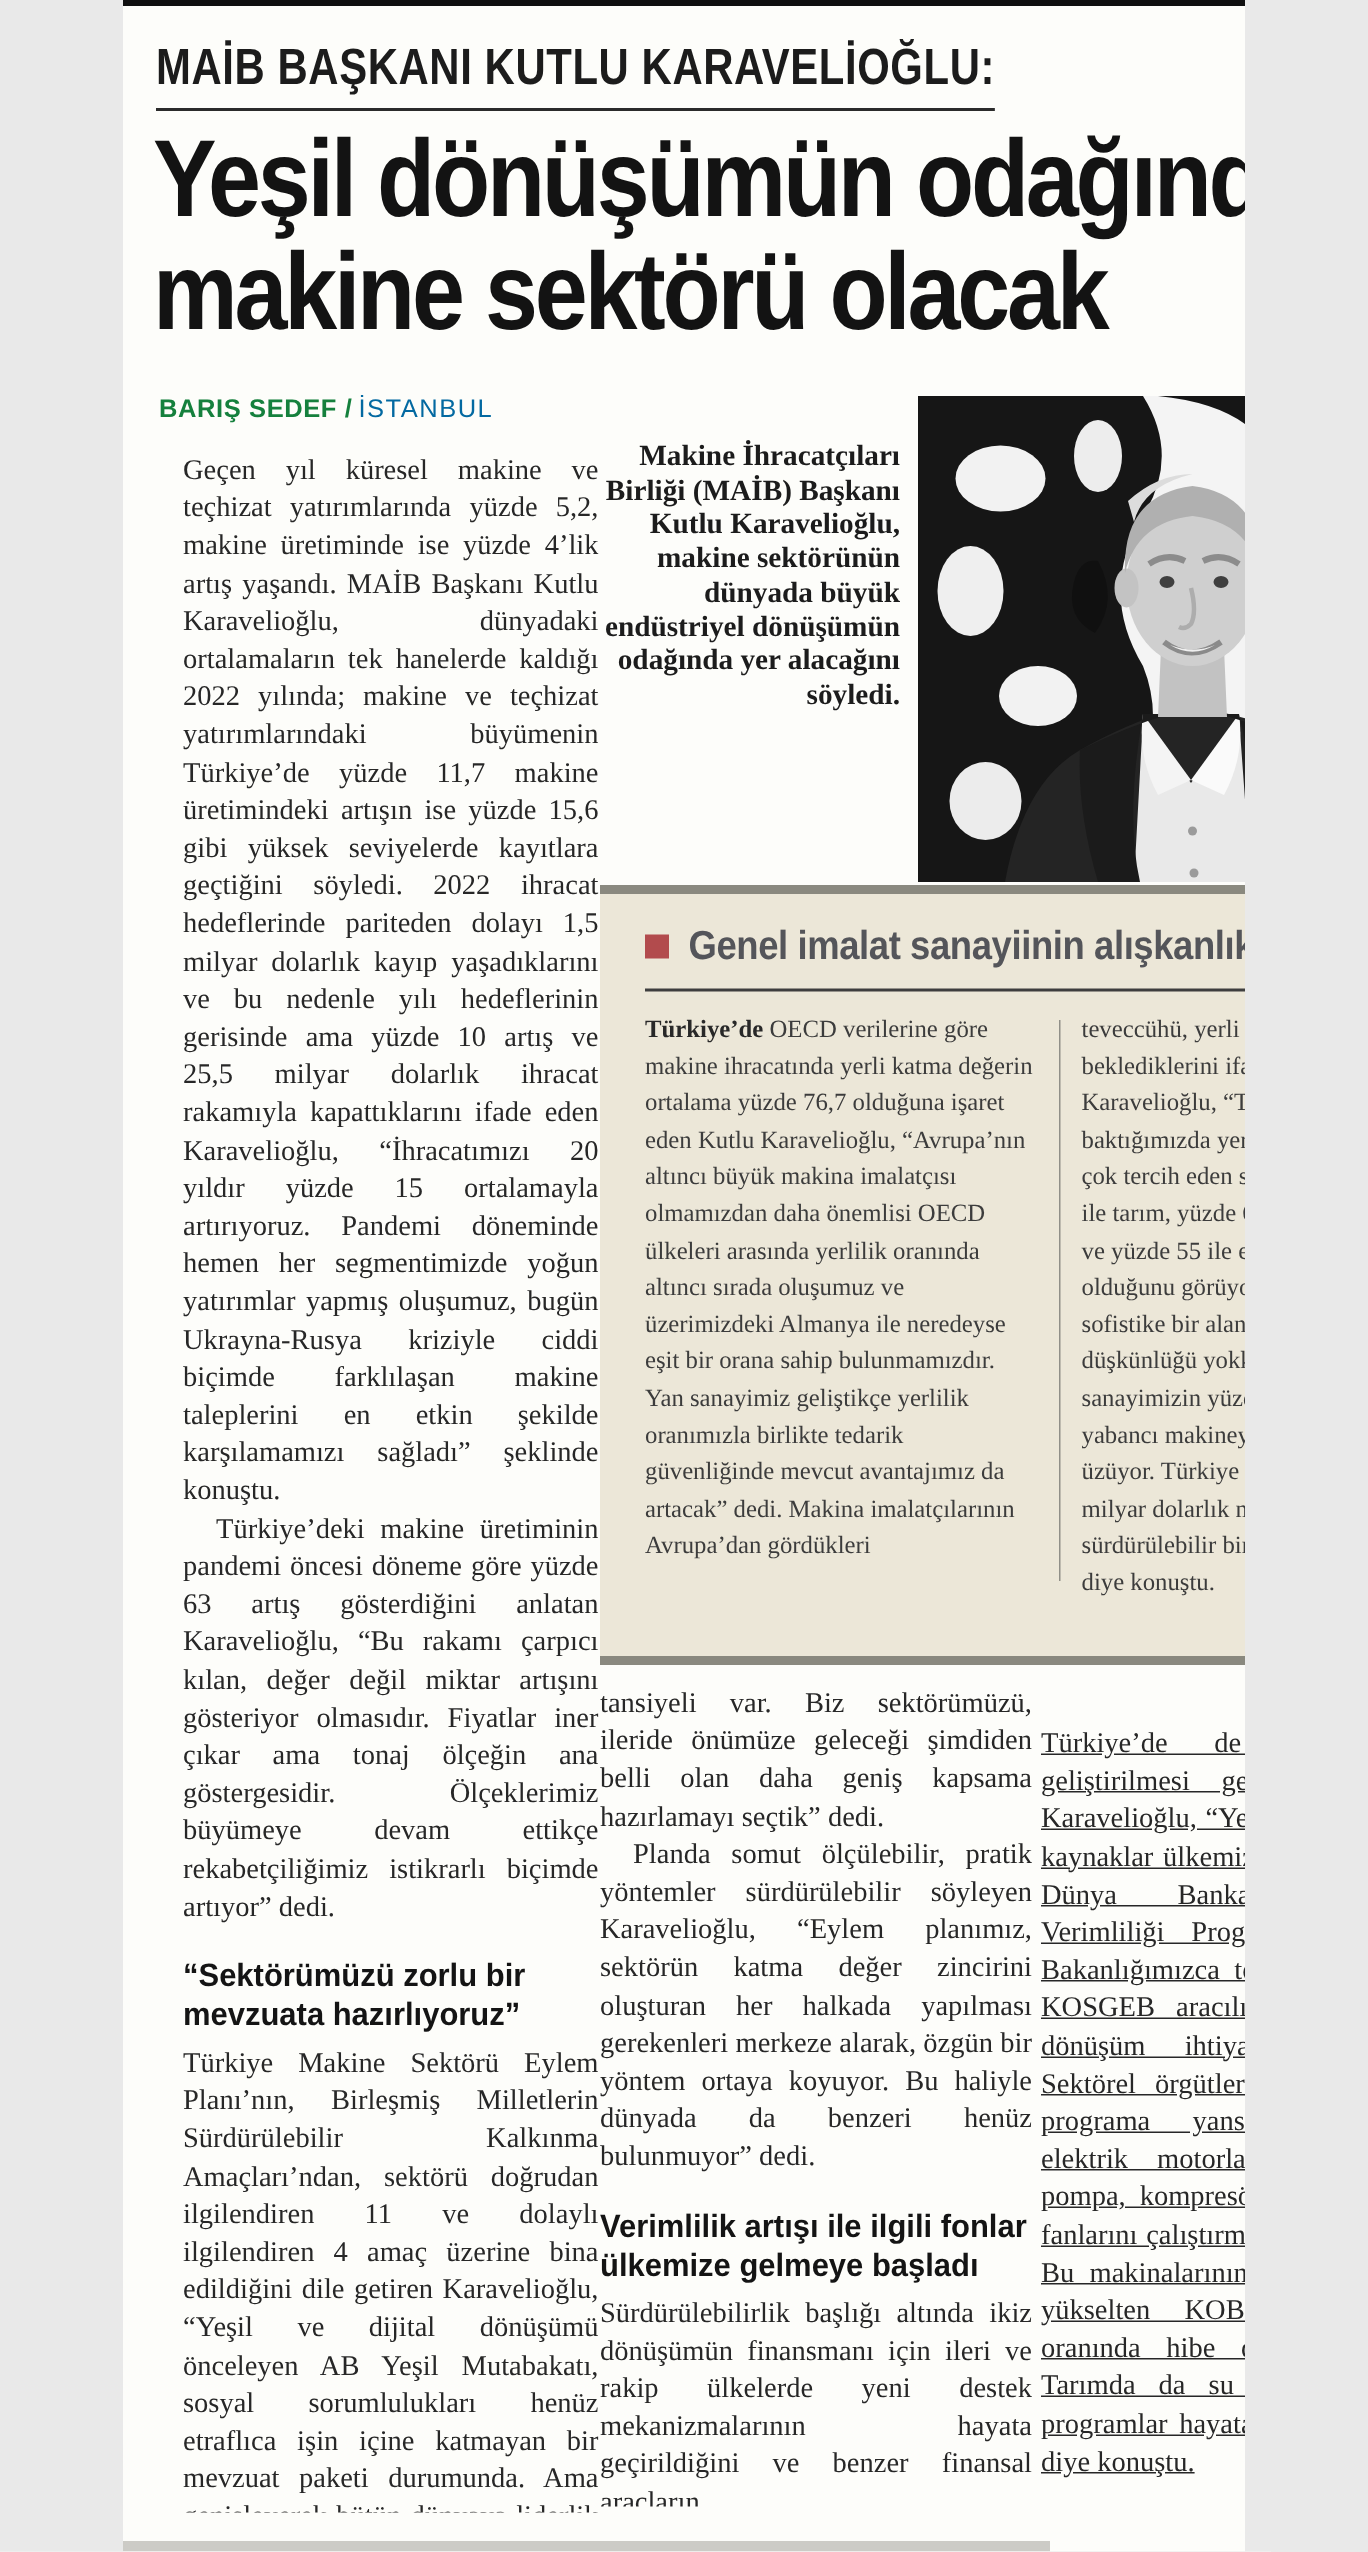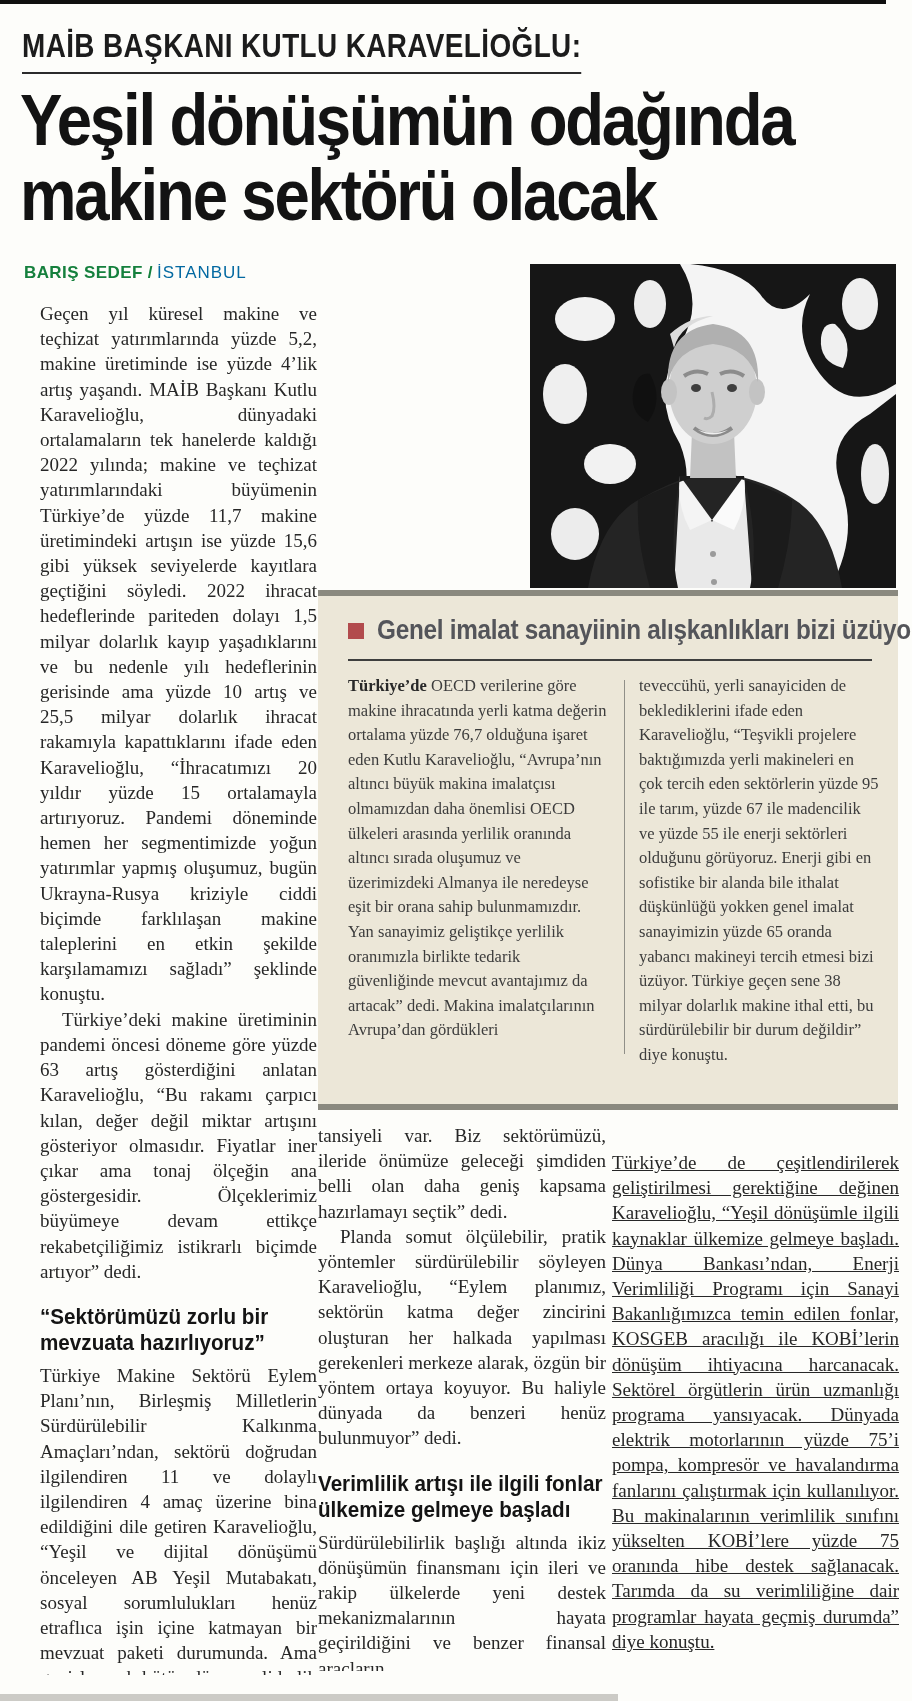--- a/index.html
+++ b/index.html
@@ -1,17 +1,17 @@
 <!DOCTYPE html>
 <html lang="tr"><head>
 <meta charset="utf-8">
 <style>
   html,body { margin:0; padding:0; background:#e9e9e9; }
   .page {
-    position:relative; width:912px; height:1701px; margin:0 auto;
+    position:relative; width:748px; height:1701px; margin:0 auto;
     background:#fdfdfa; overflow:hidden;
     font-family:"Liberation Serif", serif; color:#262626;
   }
   .top-bar { position:absolute; left:0; top:0; width:886px; height:4px; background:#0f0f0f; }
 
   .kicker-wrap { position:absolute; left:22px; top:26px; transform:scaleX(0.82); transform-origin:left top; }
   .kicker {
     display:inline-block; font-family:"Liberation Sans", sans-serif; font-weight:700;
     font-size:34px; color:#1c1c1c; padding-bottom:7px; border-bottom:2px solid #2b2b2b;
     white-space:nowrap; letter-spacing:0.5px;
@@ -90,20 +90,21 @@
     <span class="author">BARIŞ SEDEF /</span><span class="loc">İSTANBUL</span>
   </div>
 
   <div class="col col1">
     <p>Geçen yıl küresel makine ve teçhizat yatırımlarında yüzde 5,2, makine üretiminde ise yüzde 4’lik artış yaşandı. MAİB Başkanı Kutlu Karavelioğlu, dünyadaki ortalamaların tek hanelerde kaldığı 2022 yılında; makine ve teçhizat yatırımlarındaki büyümenin Türkiye’de yüzde 11,7 makine üretimindeki artışın ise yüzde 15,6 gibi yüksek seviyelerde kayıtlara geçtiğini söyledi. 2022 ihracat hedeflerinde pariteden dolayı 1,5 milyar dolarlık kayıp yaşadıklarını ve bu nedenle yılı hedeflerinin gerisinde ama yüzde 10 artış ve 25,5 milyar dolarlık ihracat rakamıyla kapattıklarını ifade eden Karavelioğlu, “İhracatımızı 20 yıldır yüzde 15 ortalamayla artırıyoruz. Pandemi döneminde hemen her segmentimizde yoğun yatırımlar yapmış oluşumuz, bugün Ukrayna-Rusya kriziyle ciddi biçimde farklılaşan makine taleplerini en etkin şekilde karşılamamızı sağladı” şeklinde konuştu.</p>
     <p class="indent">Türkiye’deki makine üretiminin pandemi öncesi döneme göre yüzde 63 artış gösterdiğini anlatan Karavelioğlu, “Bu rakamı çarpıcı kılan, değer değil miktar artışını gösteriyor olmasıdır. Fiyatlar iner çıkar ama tonaj ölçeğin ana göstergesidir. Ölçeklerimiz büyümeye devam ettikçe rekabetçiliğimiz istikrarlı biçimde artıyor” dedi.</p>
     <h3 class="subhead">“Sektörümüzü zorlu bir mevzuata hazırlıyoruz”</h3>
     <p>Türkiye Makine Sektörü Eylem Planı’nın, Birleşmiş Milletlerin Sürdürülebilir Kalkınma Amaçları’ndan, sektörü doğrudan ilgilendiren 11 ve dolaylı ilgilendiren 4 amaç üzerine bina edildiğini dile getiren Karavelioğlu, “Yeşil ve dijital dönüşümü önceleyen AB Yeşil Mutabakatı, sosyal sorumlulukları henüz etraflıca işin içine katmayan bir mevzuat paketi durumunda. Ama genişleyerek bütün dünyaya liderlik edecek po-</p>
   </div>
 
+  <div class="caption">Makine İhracatçıları Birliği (MAİB) Başkanı Kutlu Karavelioğlu, makine sektörünün dünyada büyük endüstriyel dönüşümün odağında yer alacağını söyledi.</div>
 
   <div class="photo">
     <svg width="366" height="324" viewBox="0 0 366 324" xmlns="http://www.w3.org/2000/svg">
       <rect x="0" y="0" width="366" height="324" fill="#f4f4f4"></rect>
       <g>
         <path d="M0,0 L150,0 Q175,40 150,80 Q120,130 150,180 Q170,230 130,280 L100,324 L0,324 Z" fill="#161616"></path>
         <path d="M160,0 L366,0 L366,120 Q320,150 290,110 Q260,70 280,30 Q250,60 230,30 Q210,5 160,0 Z" fill="#161616"></path>
         <path d="M366,130 L366,324 L300,324 Q330,270 310,220 Q295,175 340,150 Z" fill="#161616"></path>
         <ellipse cx="55" cy="55" rx="30" ry="22" fill="#f2f2f2"></ellipse>
         <ellipse cx="35" cy="130" rx="22" ry="30" fill="#efefef"></ellipse>

